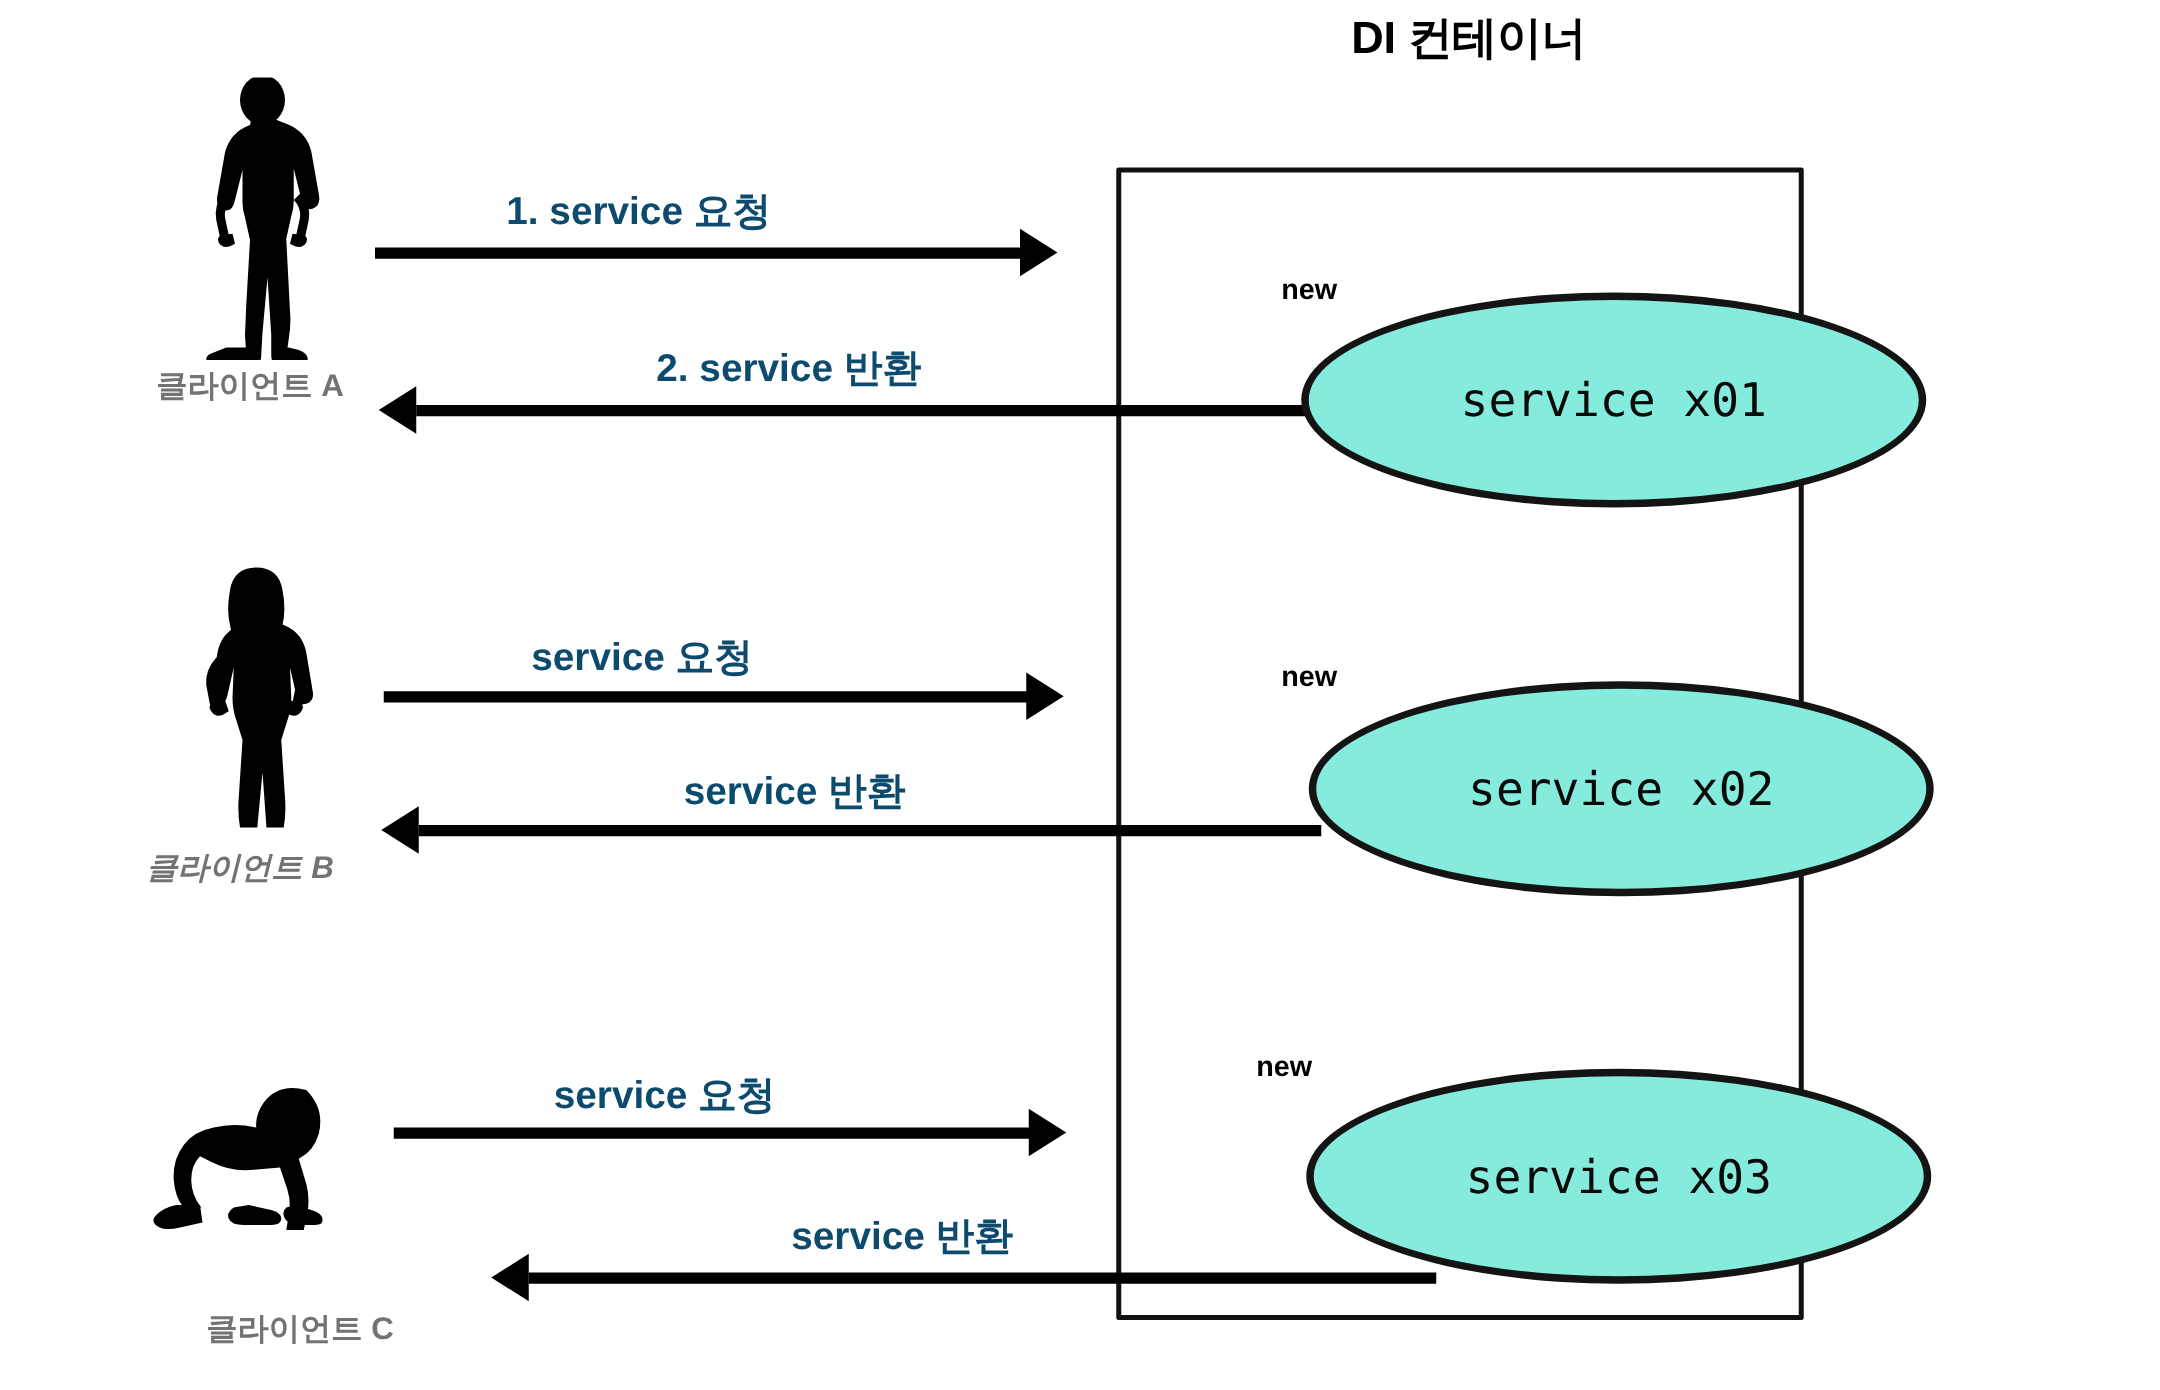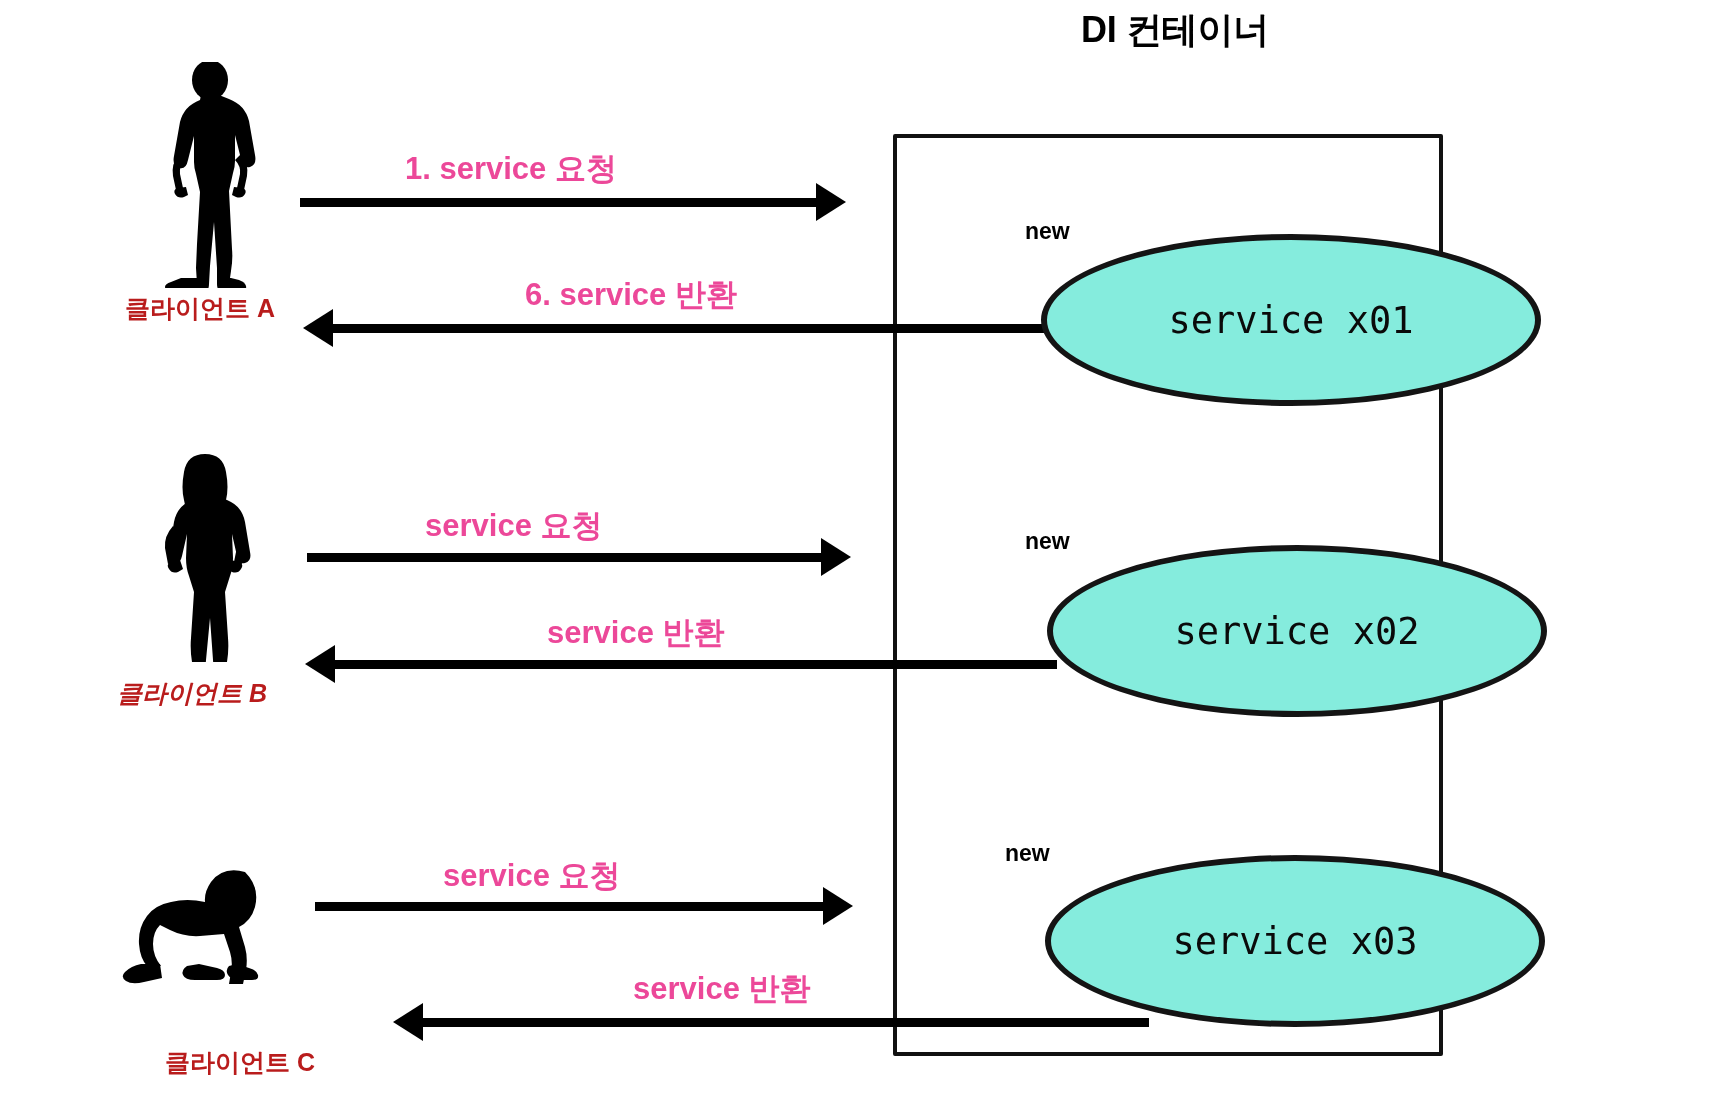--- a/index.html
+++ b/index.html
@@ -87,21 +87,21 @@
   
   .person {
     position: absolute;
   }
   .person svg { display: block; }
   .person-label {
     position: absolute;
     font-family: "Liberation Sans", sans-serif;
     font-weight: bold;
     font-size: 25px;
-    color: #b91c1c;
+    color: #737373;
     white-space: nowrap;
     text-align: center;
   }
   #person-a { left: 120px; top: 62px; }
   #label-a  { left: 60px; top: 292px; width: 230px; }
   #person-b { left: 120px; top: 452px; }
   #label-b  { left: 52px; top: 677px; width: 230px; font-style: italic; }
   #person-c { left: 92px; top: 866px; }
   #label-c  { left: 50px; top: 1046px; width: 240px; text-align: right; }
 
@@ -119,21 +119,21 @@
     border-bottom: 19px solid transparent;
   }
   .arrow-head.right { border-left: 30px solid #000000; }
   .arrow-head.left  { border-right: 30px solid #000000; }
 
   .arrow-label {
     position: absolute;
     font-family: "Liberation Sans", sans-serif;
     font-weight: bold;
     font-size: 31px;
-    color: #ec4899;
+    color: #0c4a6e;
     white-space: nowrap;
   }
 
   
   #arrow1-line { left: 275px; top: 198px; width: 520px; }
   #arrow1-head { left: 791px; top: 183px; }
   #arrow1-label { left: 380px; top: 148px; }
 
   
   #arrow2-line { left: 308px; top: 324px; width: 720px; }
@@ -170,21 +170,21 @@
   </div>
 
   <div class="container-box"></div>
 
   <div class="arrow-line" id="arrow1-line"></div>
   <div class="arrow-head right" id="arrow1-head"></div>
   <div class="arrow-label" id="arrow1-label">1. service 요청</div>
 
   <div class="arrow-line" id="arrow2-line"></div>
   <div class="arrow-head left" id="arrow2-head"></div>
-  <div class="arrow-label" id="arrow2-label">6. service 반환</div>
+  <div class="arrow-label" id="arrow2-label">2. service 반환</div>
 
   <div class="arrow-line" id="arrow3-line"></div>
   <div class="arrow-head right" id="arrow3-head"></div>
   <div class="arrow-label" id="arrow3-label">service 요청</div>
 
   <div class="arrow-line" id="arrow4-line"></div>
   <div class="arrow-head left" id="arrow4-head"></div>
   <div class="arrow-label" id="arrow4-label">service 반환</div>
 
   <div class="arrow-line" id="arrow5-line"></div>

